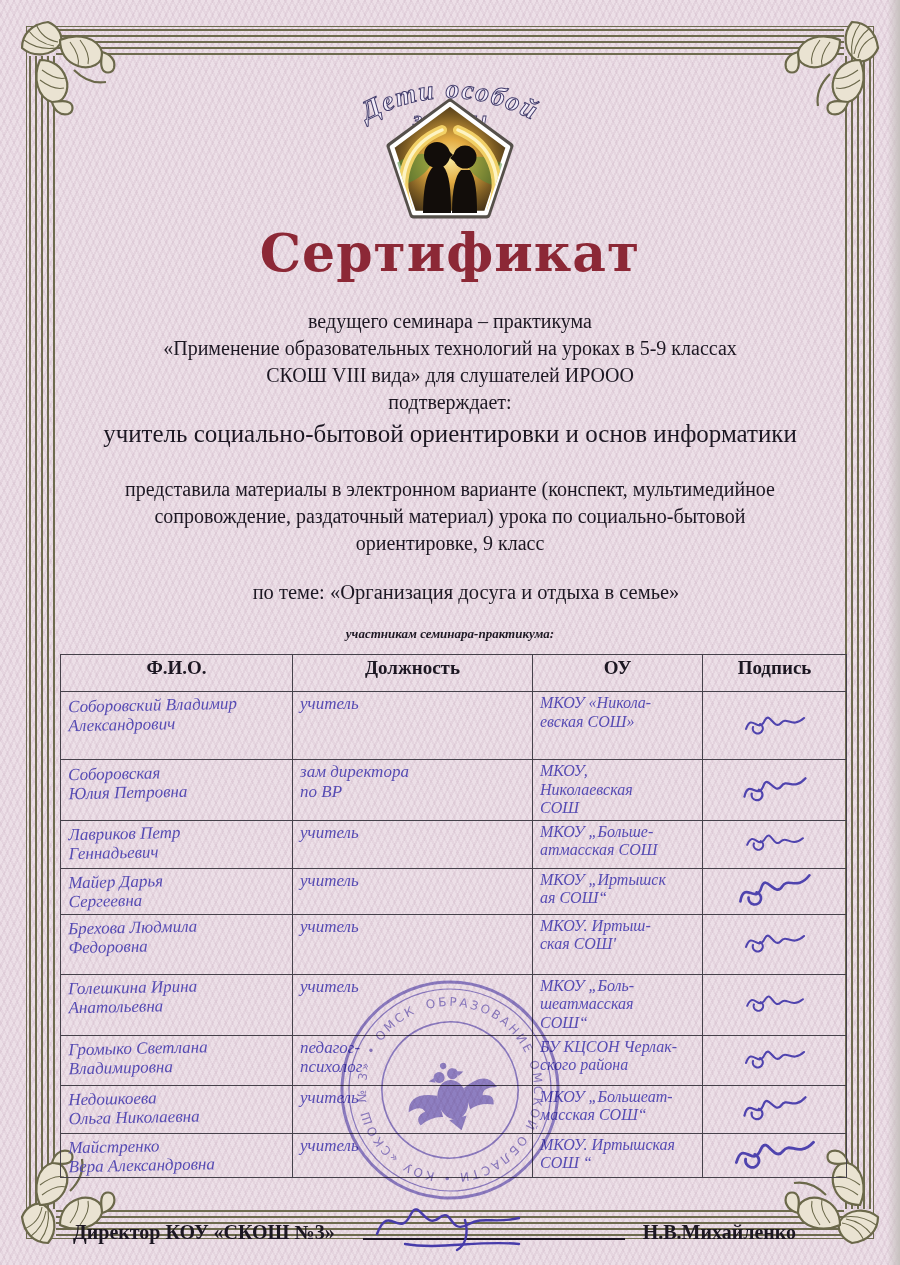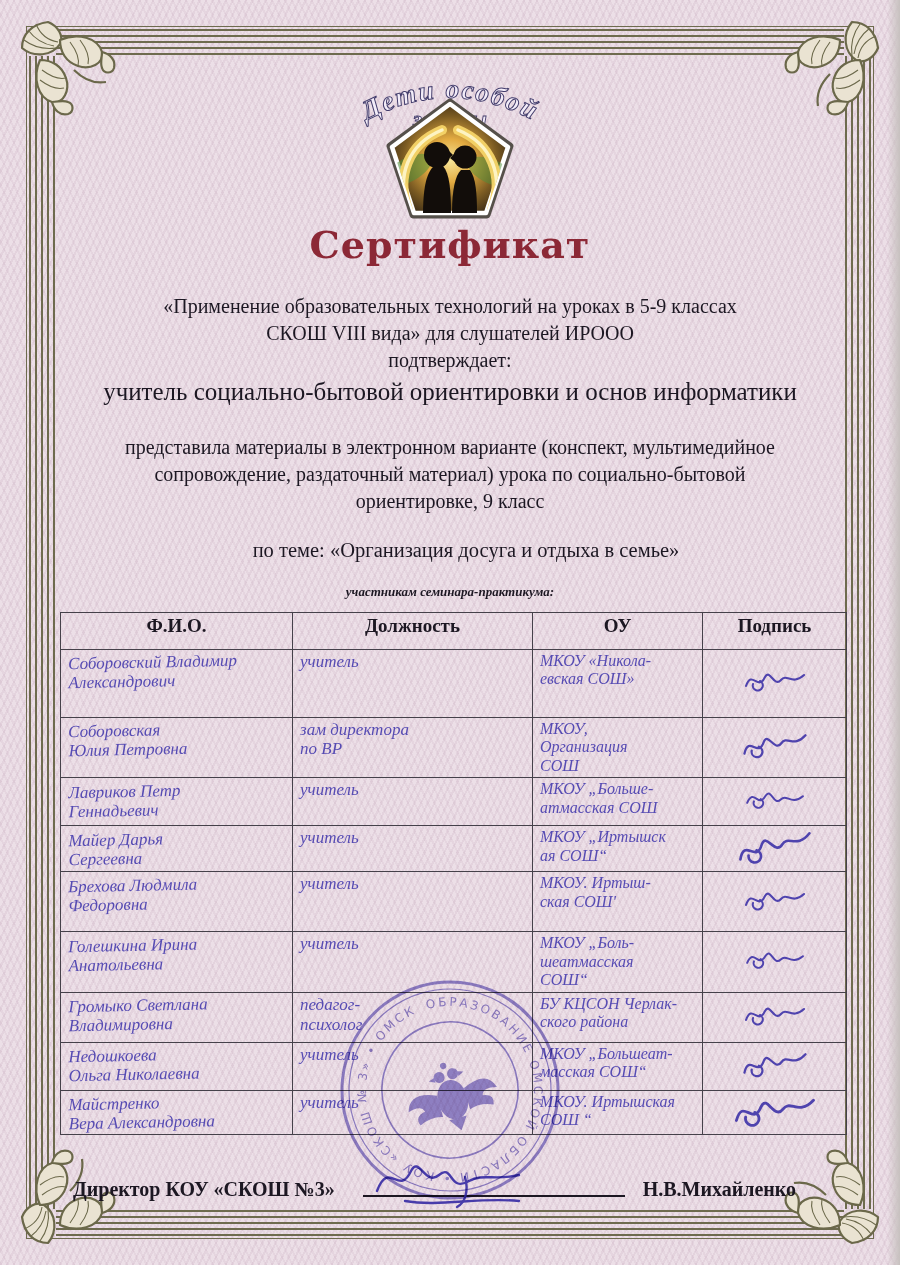--- a/index.html
+++ b/index.html
@@ -19,21 +19,21 @@
   .corner{position:absolute;width:112px;height:112px;z-index:2;pointer-events:none;}
   .corner.tl{left:14px;top:14px;}
   .corner.tr{right:14px;top:14px;transform:rotate(90deg);}
   .corner.br{right:14px;bottom:14px;transform:rotate(180deg);}
   .corner.bl{left:14px;bottom:14px;transform:rotate(270deg);}
   .scan-shade{position:absolute;right:0;top:0;width:13px;height:100%;background:linear-gradient(to left,#c7c1bf,rgba(199,193,191,0));z-index:8;pointer-events:none;}
   
   .content{position:relative;z-index:3;padding:60px 55px 0 55px;color:#1c1722;}
   .logo-wrap{text-align:center;}
   .cert-title{margin:0;text-align:center;font-family:"DejaVu Serif", serif;font-weight:bold;
-    font-size:38px;line-height:1.12;color:#8c2836;letter-spacing:1px;}
+    font-size:52px;line-height:1.12;color:#8c2836;letter-spacing:1px;}
   .intro{margin-top:26px;text-align:center;font-size:20px;line-height:27px;}
   .recipient-name{margin-top:12px;text-align:center;font-size:24px;font-weight:bold;color:#8c2836;}
   .recipient-role{margin-top:4px;text-align:center;font-size:25px;}
   .bodyp{margin-top:28px;text-align:center;font-size:20px;line-height:27px;}
   .topic{margin-top:24px;text-align:center;font-size:20.5px;font-weight:normal;padding-left:32px;}
   .participants{margin-top:22px;text-align:center;font-size:13px;font-weight:bold;font-style:italic;}
   
   table.ptab{border-collapse:collapse;table-layout:fixed;width:786px;margin:12px 0 0 5px;background:transparent;}
   .ptab th,.ptab td{border:1.5px solid #45414a;vertical-align:top;overflow:visible;}
   .ptab th{font-size:19px;font-weight:bold;height:32px;text-align:center;padding:2px 4px;}
@@ -140,20 +140,21 @@
             <path d="M131,93 l-5,5 l5,4 z"></path>
             <path d="M128,155 C128,130 131,116 137,110 L146,110 C152,118 153,134 153,155 Z"></path>
           </g>
         </g>
       </svg>
     </div>
 
     <h1 class="cert-title">Сертификат</h1>
 
     <div class="intro">
+      <div>ведущего семинара – практикума</div>
       <div>«Применение образовательных технологий на уроках в 5-9 классах</div>
       <div>СКОШ  VIII вида»  для слушателей ИРООО</div>
       <div>подтверждает:</div>
     </div>
 
     <div class="recipient-role">учитель социально-бытовой ориентировки и основ информатики</div>
 
     <div class="bodyp">
       <div>представила материалы в электронном варианте (конспект, мультимедийное</div>
       <div>сопровождение, раздаточный материал) урока по социально-бытовой</div>
@@ -191,21 +192,21 @@
         </svg>
       </td>
     </tr>
 
     <tr>
       <td class="hw fio">Соборовская
 Юлия Петровна</td>
       <td class="hw pos">зам директора
 по ВР</td>
       <td class="hw ou">МКОУ,
-Организация
+Николаевская
 СОШ</td>
       <td class="sig-cell">
         <svg class="sig" width="66" height="32" viewBox="0 0 66 32">
           <path d="M4,21 C10,4 16,27 23,12 C28,3 32,23 39,15 C45,8 50,21 62,10 M18,16 a5,5 0 1,1 -7,3" stroke="#4f43ae" stroke-width="2.1" fill="none" stroke-linecap="round"></path>
         </svg>
       </td>
     </tr>
 
     <tr>
       <td class="hw fio">Лавриков Петр

